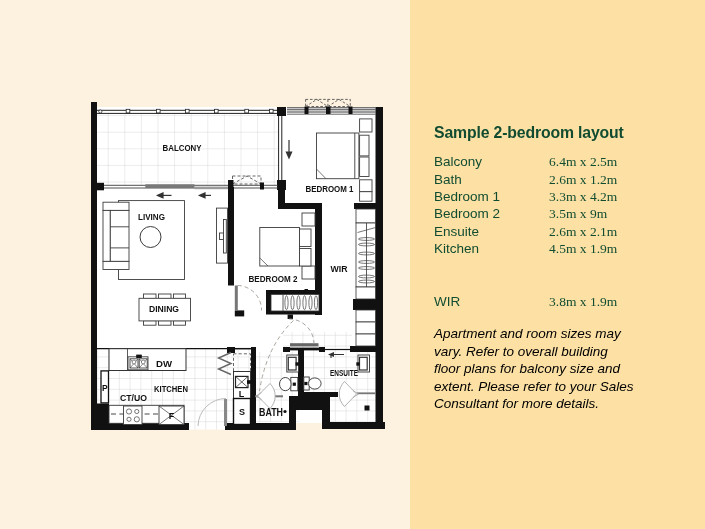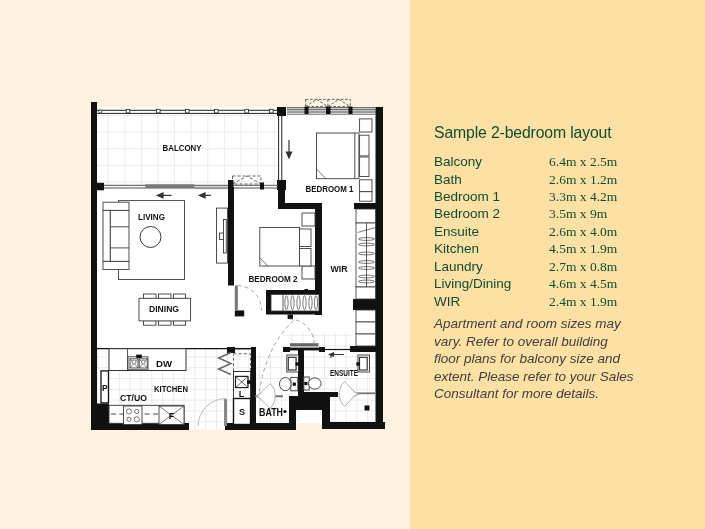--- a/index.html
+++ b/index.html
@@ -1,42 +1,40 @@
 <!DOCTYPE html>
 <html><head>
 <meta charset="utf-8">
 <style>
   html,body{margin:0;padding:0;}
   body{width:705px;height:529px;overflow:hidden;font-family:"Liberation Sans",sans-serif;}
   .stage{position:relative;width:705px;height:529px;background:#fdf2e0;}
   .panel{position:absolute;left:410px;top:0;width:295px;height:529px;background:#fce0a4;}
-  .ph{position:absolute;left:24px;top:123.5px;font-size:15.8px;font-weight:normal;color:#114c31;letter-spacing:-0.15px;}
+  .ph{position:absolute;left:24px;top:123.5px;font-size:15.8px;font-weight:bold;color:#114c31;letter-spacing:-0.15px;}
   .row{position:absolute;left:24px;width:250px;font-size:13.5px;color:#114c31;}
   .row .v{position:absolute;left:115px;top:0;font-family:Liberation Serif, serif;}
-  .note{position:absolute;left:24px;top:315px;width:215px;font-size:13.5px;font-style:italic;color:#404040;line-height:17.6px;}
+  .note{position:absolute;left:24px;top:325px;width:215px;font-size:13.5px;font-style:italic;color:#000000;line-height:17.6px;}
   svg{position:absolute;left:0;top:0;}
   text{font-family:"Liberation Sans",sans-serif;font-weight:bold;fill:#111;}
 </style>
 </head>
 <body>
 <div class="stage">
 
 <div class="panel">
 
   <div class="ph">Sample 2-bedroom layout</div>
 
   <div class="row" style="top:154.0px;">Balcony<span class="v">6.4m x 2.5m</span></div>
   <div class="row" style="top:171.5px;">Bath<span class="v">2.6m x 1.2m</span></div>
   <div class="row" style="top:188.9px;">Bedroom 1<span class="v">3.3m x 4.2m</span></div>
   <div class="row" style="top:206.4px;">Bedroom 2<span class="v">3.5m x 9m</span></div>
-  <div class="row" style="top:223.8px;">Ensuite<span class="v">2.6m x 4.0m</span></div>
+  <div class="row" style="top:223.8px;">Ensuite<span class="v">2.6m x 2.1m</span></div>
   <div class="row" style="top:241.3px;">Kitchen<span class="v">4.5m x 1.9m</span></div>
-  <div class="row" style="top:258.7px;">Laundry<span class="v">2.7m x 0.8m</span></div>
-  <div class="row" style="top:276.2px;">Living/Dining<span class="v">4.6m x 4.5m</span></div>
-  <div class="row" style="top:293.6px;">WIR<span class="v">2.4m x 1.9m</span></div>
+  <div class="row" style="top:293.6px;">WIR<span class="v">3.8m x 1.9m</span></div>
 
   <div class="note">Apartment and room sizes may<br>vary. Refer to overall building<br>floor plans for balcony size and<br>extent. Please refer to your Sales<br>Consultant for more details.</div>
 </div>
 
 <svg width="705" height="529" viewBox="0 0 705 529">
 <defs>
 <pattern id="tile" width="10.8" height="10.8" patternUnits="userSpaceOnUse">
   <path d="M10.8 0H0V10.8" fill="none" stroke="#cfcfcf" stroke-width="0.8"></path>
 </pattern>
 <pattern id="btile" width="16.6" height="16.6" patternUnits="userSpaceOnUse" patternTransform="translate(107.7,115.1)">

